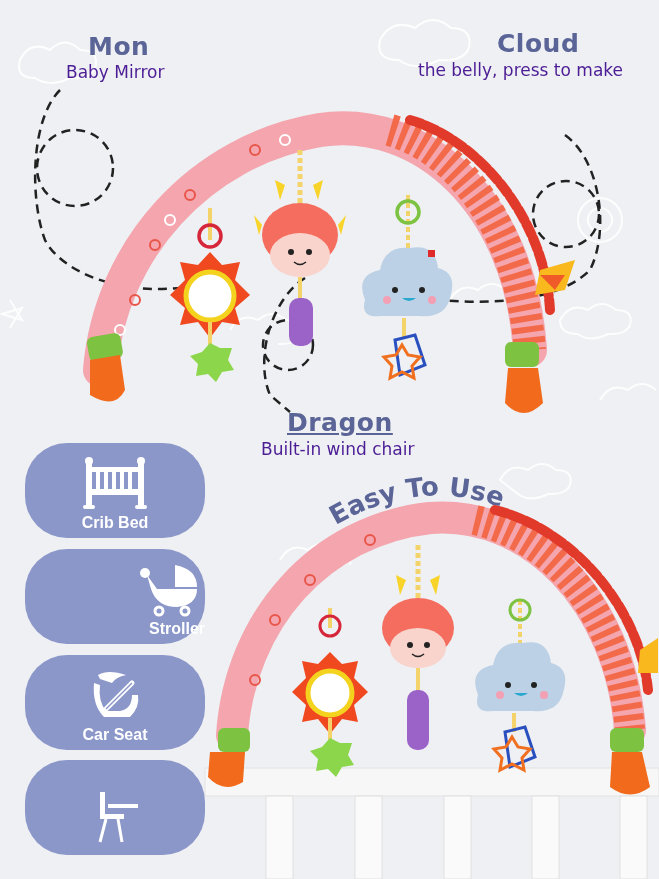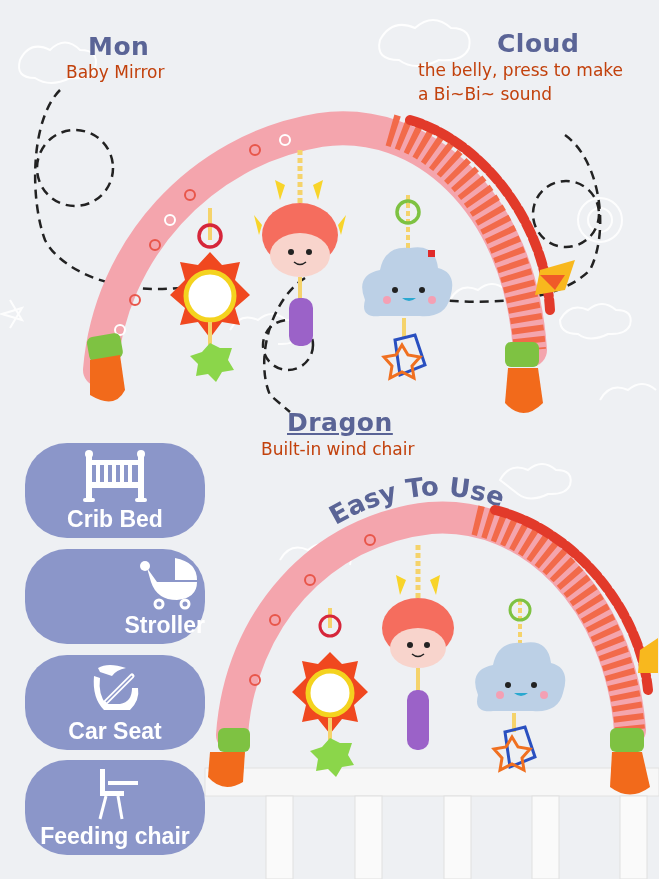--- a/index.html
+++ b/index.html
@@ -1,22 +1,22 @@
 <!DOCTYPE html>
 <html><head>
 <meta charset="utf-8">
 <style>
   html,body{margin:0;padding:0;}
   body{width:659px;height:879px;overflow:hidden;background:#eef0f3;position:relative;font-family:"DejaVu Sans",sans-serif;}
   .bg-doodles{position:absolute;left:0;top:0;width:659px;height:879px;}
   .callout-title{position:absolute;color:#5a6496;font-family:"DejaVu Sans",sans-serif;font-weight:bold;font-size:25px;letter-spacing:0.5px;line-height:1;}
-  .callout-desc{position:absolute;color:#c2410c;font-family:"DejaVu Sans",sans-serif;font-size:17px;line-height:24px;}
+  .callout-desc{position:absolute;color:#4c1d95;font-family:"DejaVu Sans",sans-serif;font-size:17px;line-height:24px;}
   .toy{position:absolute;left:0;top:0;width:659px;height:879px;}
   .pill{position:absolute;left:25px;width:180px;height:95px;background:#8b96c9;border-radius:42px;color:#fff;display:flex;flex-direction:column;align-items:center;justify-content:flex-end;padding-bottom:7px;box-sizing:border-box;}
-  .pill-label{font-family:"Liberation Sans",sans-serif;font-weight:bold;font-size:23px;line-height:1;}
+  .pill-label{font-family:"Liberation Sans",sans-serif;font-weight:bold;font-size:16px;line-height:1;}
   .pill-icon{width:70px;height:54px;margin-bottom:4px;}
   .easy{position:absolute;left:318px;top:468px;width:230px;height:70px;}
 </style>
 </head>
 <body>
 
 <svg class="bg-doodles" viewBox="0 0 659 879">
   <g fill="none" stroke="#ffffff" stroke-width="2" opacity="0.9">
     <path d="M20 60 q10 -20 30 -10 q15 -15 30 0 q20 0 15 18 q-5 12 -25 10 q-20 10 -35 0 q-20 0 -15 -18z"></path>
     <path d="M380 40 q12 -22 35 -12 q18 -16 36 0 q22 0 18 20 q-6 14 -30 12 q-24 12 -40 0 q-24 0 -19 -20z"></path>
@@ -31,21 +31,20 @@
     <path d="M500 480 q10 -18 28 -10 q14 -12 28 0 q18 0 14 15 q-4 10 -22 9 q-18 9 -30 0z"></path>
   </g>
 </svg>
 
 <div class="callout-title" style="left:88px;top:34px;">Mon</div>
 <div class="callout-desc" style="left:66px;top:60px;">Baby Mirror</div>
 
 <div class="callout-title" style="left:474px;top:31px;margin-left:23px;">Cloud</div>
 <div class="callout-desc" style="left:418px;top:58px;">
   <div>the belly, press to make</div>
-  <div>a Bi~Bi~ sound</div>
 </div>
 
 <div class="callout-title" style="left:287px;top:410px;text-decoration:underline;">Dragon</div>
 <div class="callout-desc" style="left:261px;top:437px;">Built-in wind chair</div>
 
 <svg class="toy" viewBox="0 0 659 879">
 
   <g fill="none" stroke="#222" stroke-width="2.5" stroke-dasharray="9 6">
     <circle cx="75" cy="168" r="38"></circle>
     <path d="M60 90 C 30 120, 30 200, 45 240 C 60 270, 120 300, 200 285"></path>
@@ -230,14 +229,13 @@
     <g fill="#fff">
       <rect x="20" y="2" width="5" height="26"></rect>
       <rect x="20" y="24" width="24" height="5"></rect>
       <rect x="28" y="14" width="30" height="4"></rect>
     </g>
     <g stroke="#fff" stroke-width="3">
         <line x1="26" y1="29" x2="20" y2="52"></line>
         <line x1="38" y1="29" x2="42" y2="52"></line>
       </g>
   </svg>
-  <div class="pill-label">Feeding chair</div>
 </div>
 
 </body></html>

